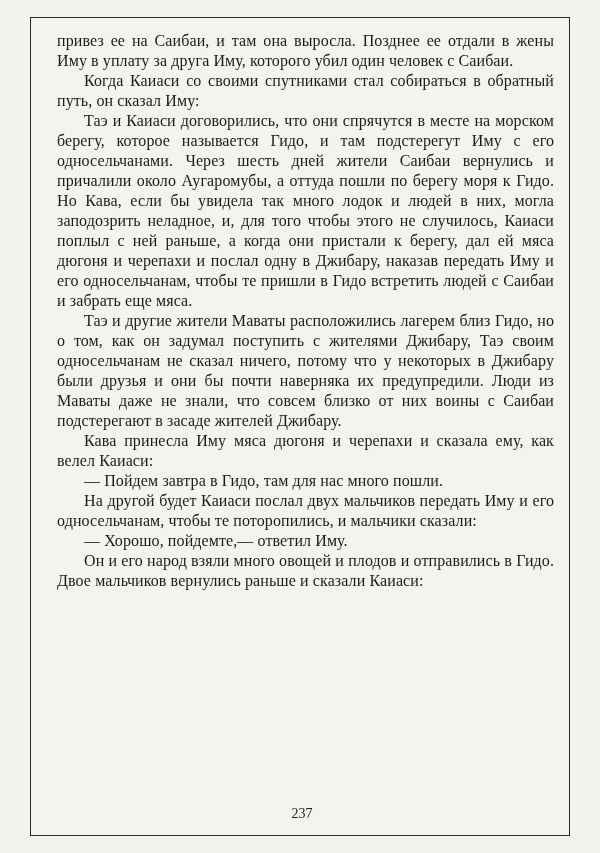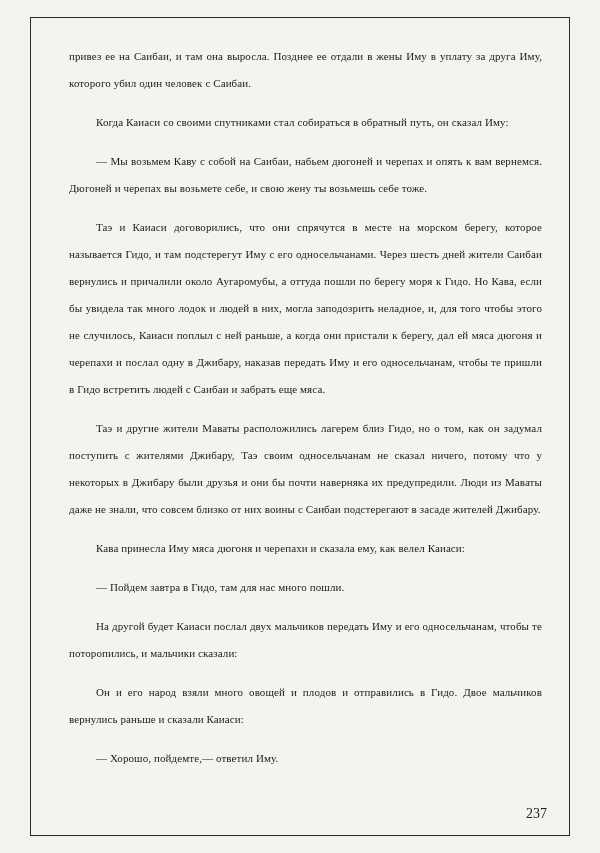--- a/index.html
+++ b/index.html
@@ -25,50 +25,49 @@
     background: #f5f3ee;
   }
   .text-column {
     position: absolute;
     left: 57px;
     top: 31px;
     width: 497px;
     color: #1b1b1b;
   }
   .text-column p {
-    margin: 12px;
-    font-size: 11px;
-    line-height: 27px;
+    margin: 0;
+    font-size: 16px;
+    line-height: 20px;
     text-align: justify;
     letter-spacing: 0.1px;
   }
   .text-column p.ind {
     text-indent: 27px;
   }
   .page-number {
     position: absolute;
     top: 806px;
     left: 57px;
     width: 490px;
-    text-align: right;
+    text-align: center;
     font-size: 14px;
     color: #1b1b1b;
   }
 </style>
 </head>
 <body>
 
 <div class="page-frame"></div>
 
 <div class="text-column">
   <p class="para">привез ее на Саибаи, и там она выросла. Позднее ее отдали в жены Иму в уплату за друга Иму, которого убил один человек с Саибаи.</p>
   <p class="para ind">Когда Каиаси со своими спутниками стал собираться в обратный путь, он сказал Иму:</p>
-  <p class="para ind">— Мы возьмем Каву с собой на Саибаи, набьем дюгоней и черепах и опять к вам вернемся. Дюгоней и черепах вы возьмете себе, и свою жену ты возьмешь себе тоже.</p>
   <p class="para ind">Таэ и Каиаси договорились, что они спрячутся в месте на морском берегу, которое называется Гидо, и там подстерегут Иму с его односельчанами. Через шесть дней жители Саибаи вернулись и причалили около Аугаромубы, а оттуда пошли по берегу моря к Гидо. Но Кава, если бы увидела так много лодок и людей в них, могла заподозрить неладное, и, для того чтобы этого не случилось, Каиаси поплыл с ней раньше, а когда они пристали к берегу, дал ей мяса дюгоня и черепахи и послал одну в Джибару, наказав передать Иму и его односельчанам, чтобы те пришли в Гидо встретить людей с Саибаи и забрать еще мяса.</p>
   <p class="para ind">Таэ и другие жители Маваты расположились лагерем близ Гидо, но о том, как он задумал поступить с жителями Джибару, Таэ своим односельчанам не сказал ничего, потому что у некоторых в Джибару были друзья и они бы почти наверняка их предупредили. Люди из Маваты даже не знали, что совсем близко от них воины с Саибаи подстерегают в засаде жителей Джибару.</p>
   <p class="para ind">Кава принесла Иму мяса дюгоня и черепахи и сказала ему, как велел Каиаси:</p>
   <p class="para ind">— Пойдем завтра в Гидо, там для нас много пошли.</p>
   <p class="para ind">На другой будет Каиаси послал двух мальчиков передать Иму и его односельчанам, чтобы те поторопились, и мальчики сказали:</p>
+  <p class="para ind">— Хорошо, пойдемте,— ответил Иму.</p>
   <p class="para ind">Он и его народ взяли много овощей и плодов и отправились в Гидо. Двое мальчиков вернулись раньше и сказали Каиаси:</p>
-  <p class="para ind">— Хорошо, пойдемте,— ответил Иму.</p>
 </div>
 
 <div class="page-number">237</div>
 
 </body></html>

